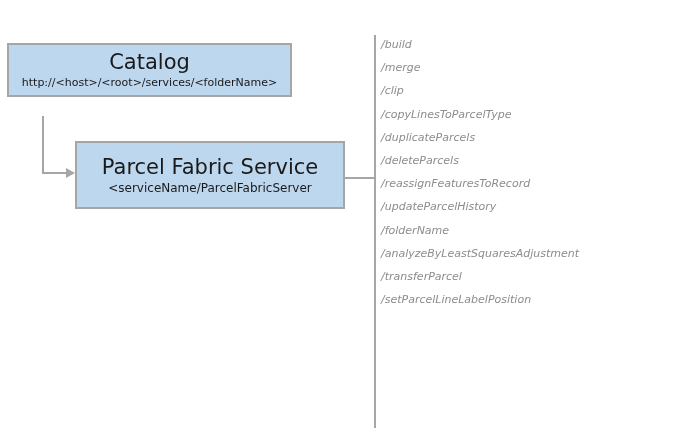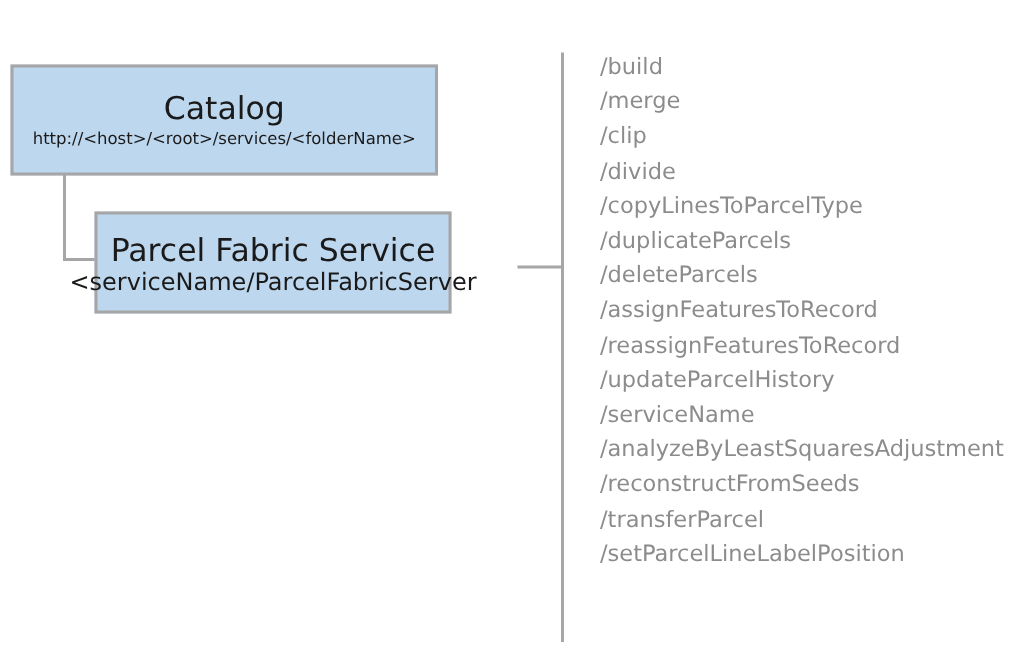--- a/index.html
+++ b/index.html
@@ -20,36 +20,36 @@
     position: absolute;
     box-sizing: border-box;
     background: var(--box-fill);
     border: 2px solid var(--box-border);
     display: flex;
     flex-direction: column;
     align-items: center;
     justify-content: center;
     text-align: center;
   }
-  #catalog-box { left: 7px; top: 43px; width: 285px; height: 74px; }
-  #service-box { left: 63px; top: 141px; width: 238px; height: 68px; }
+  #catalog-box { left: 7px; top: 43px; width: 285px; height: 54px; }
+  #service-box { left: 75px; top: 141px; width: 270px; height: 68px; }
   .box-title {
     font-size: 21px;
     line-height: 26px;
     color: var(--title-text);
     white-space: nowrap;
   }
   #catalog-box .box-subtitle {
     font-size: 11px;
     line-height: 16px;
     color: var(--title-text);
     white-space: nowrap;
   }
   #service-box .box-subtitle {
-    font-size: 16px;
+    font-size: 12px;
     line-height: 16px;
     color: var(--title-text);
     white-space: nowrap;
   }
   .line {
     position: absolute;
     background: var(--line-gray);
   }
   #cat-svc-vert   { left: 42px;  top: 116px; width: 2px;  height: 58px; }
   #cat-svc-horiz  { left: 42px;  top: 172px; width: 25px; height: 2px; }
@@ -60,26 +60,27 @@
     left: 66px;
     top: 168px;
     width: 0;
     height: 0;
     border-top: 5px solid transparent;
     border-bottom: 5px solid transparent;
     border-left: 9px solid var(--line-gray);
   }
   #operations-list {
     position: absolute;
-    left: 400px;
+    left: 381px;
     top: 33px;
-    font-size: 15px;
+    font-size: 11px;
     line-height: 23.2px;
     color: var(--op-text);
     white-space: nowrap;
+    font-style: italic;
   }
 </style>
 </head>
 <body>
 
 <div class="canvas" style="--box-fill: #BDD7EE; --box-border: #A6A6A6; --line-gray: #A6A6A6; --op-text: #8C8C8C; --title-text: #1A1A1A;">
 
   <div class="box" id="catalog-box">
     <div class="box-title">Catalog</div>
     <div class="box-subtitle">http://&lt;host&gt;/&lt;root&gt;/services/&lt;folderName&gt;</div>
@@ -94,27 +95,24 @@
     <div class="box-subtitle">&lt;serviceName/ParcelFabricServer</div>
   </div>
 
   <div class="line" id="svc-ops-horiz"></div>
   <div class="line" id="ops-divider"></div>
 
   <div id="operations-list">
       <div class="operation-item">/build</div>
       <div class="operation-item">/merge</div>
       <div class="operation-item">/clip</div>
-      <div class="operation-item">/divide</div>
       <div class="operation-item">/copyLinesToParcelType</div>
       <div class="operation-item">/duplicateParcels</div>
       <div class="operation-item">/deleteParcels</div>
-      <div class="operation-item">/assignFeaturesToRecord</div>
       <div class="operation-item">/reassignFeaturesToRecord</div>
       <div class="operation-item">/updateParcelHistory</div>
-      <div class="operation-item">/serviceName</div>
+      <div class="operation-item">/folderName</div>
       <div class="operation-item">/analyzeByLeastSquaresAdjustment</div>
-      <div class="operation-item">/reconstructFromSeeds</div>
       <div class="operation-item">/transferParcel</div>
       <div class="operation-item">/setParcelLineLabelPosition</div>
     </div>
 
 </div>
 
 </body></html>

